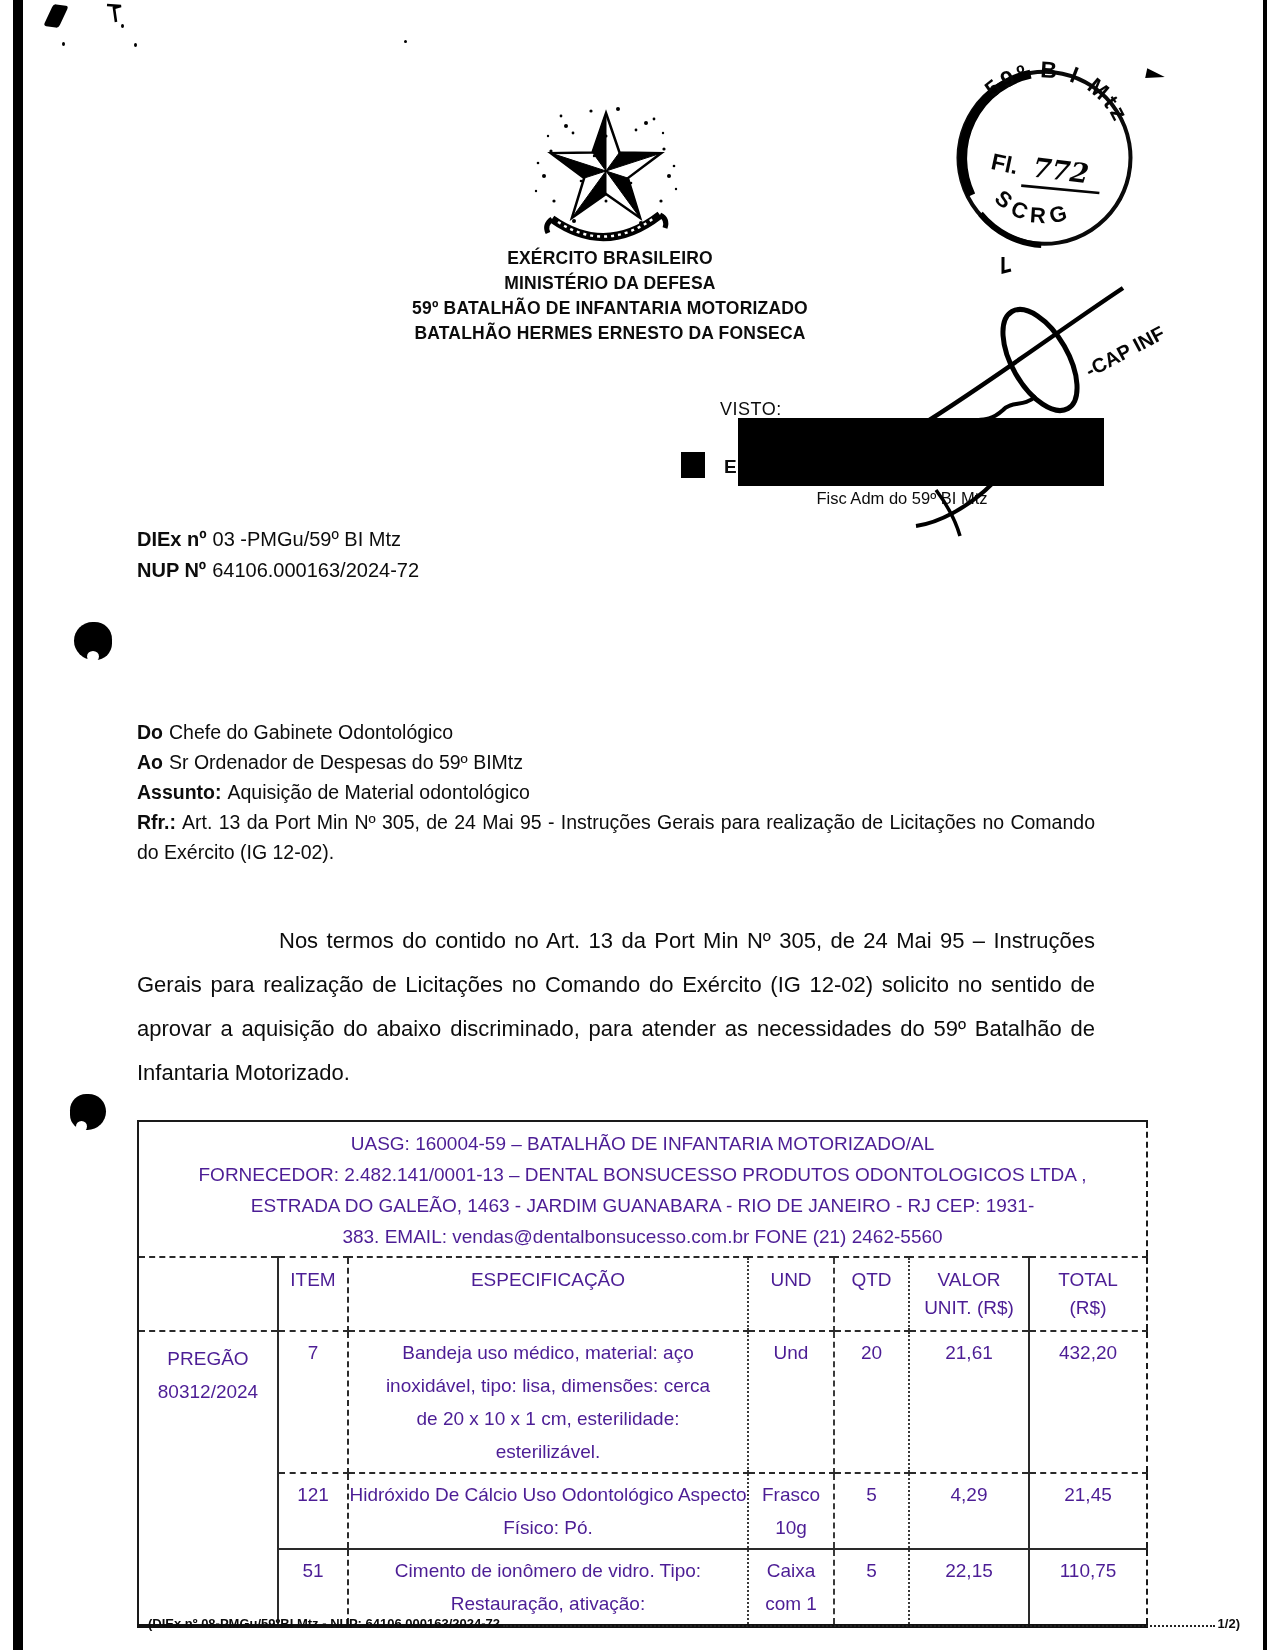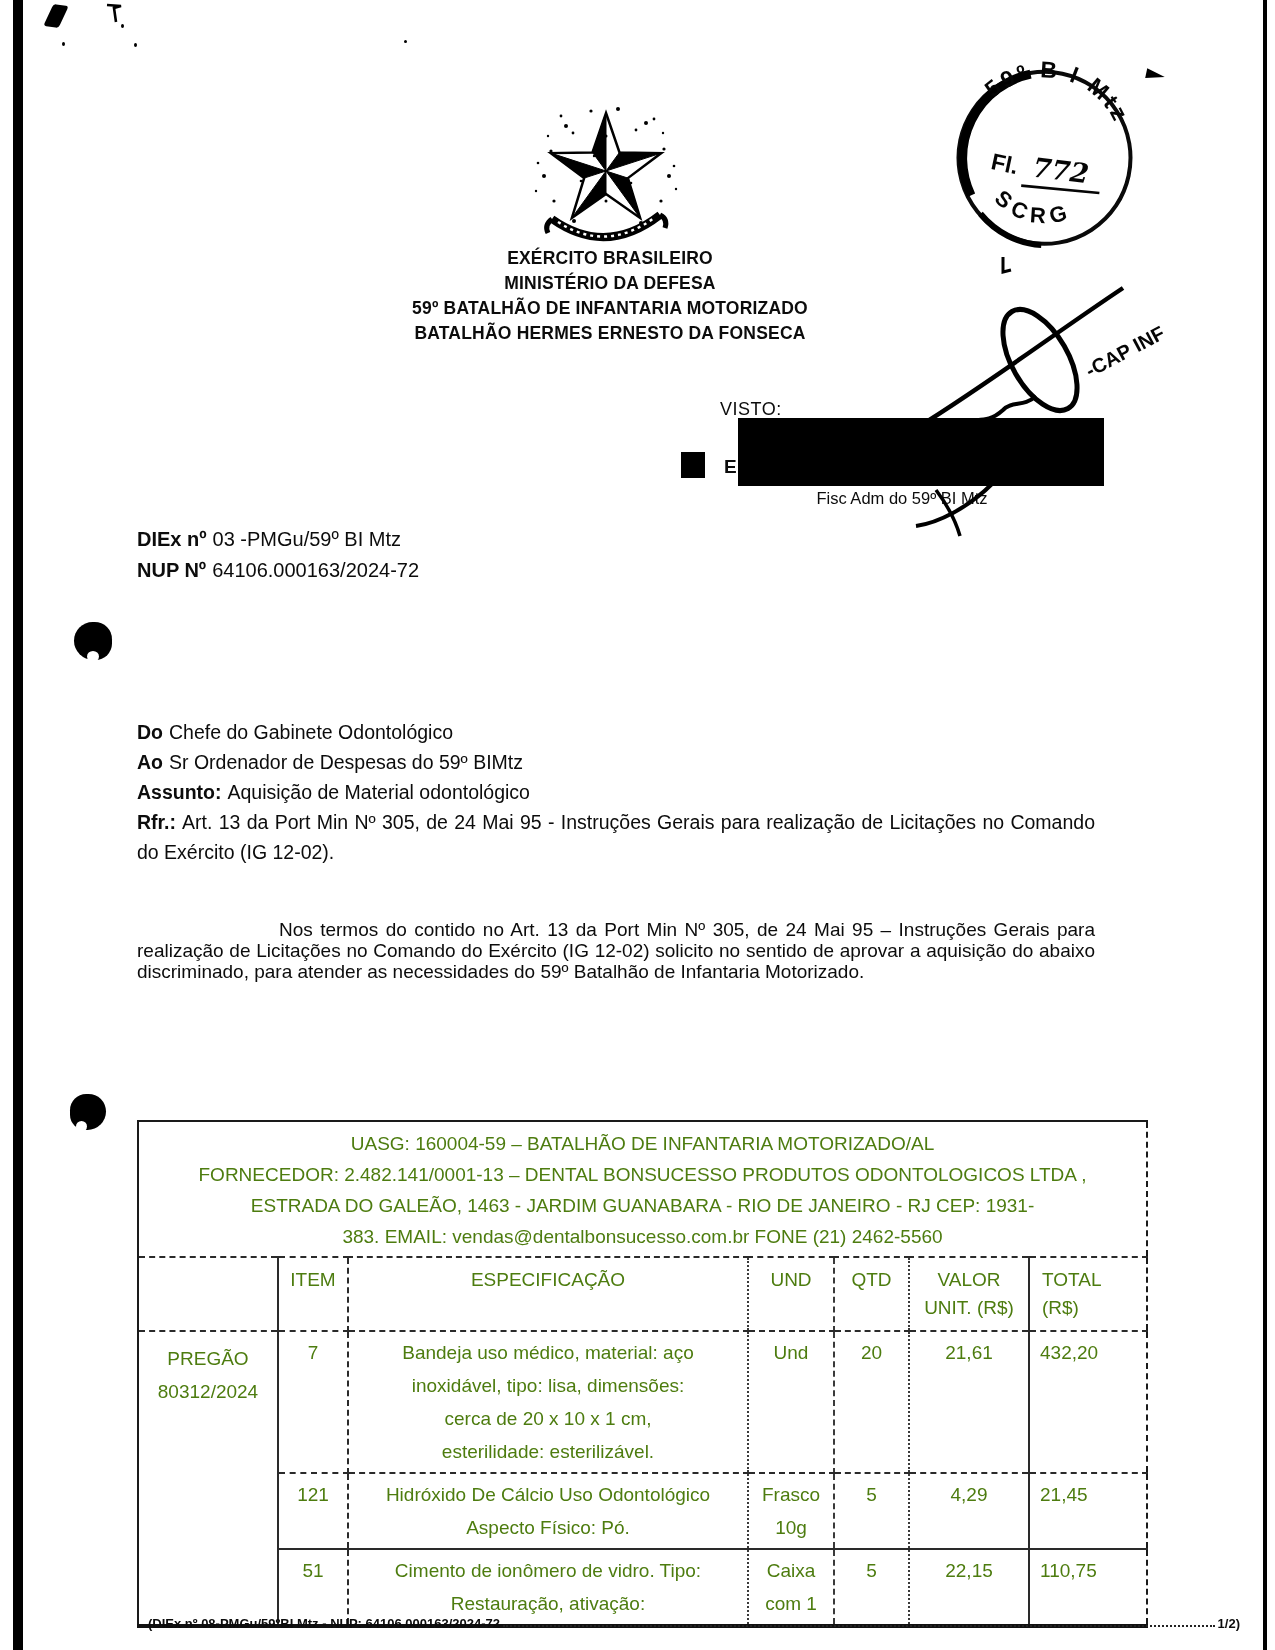--- a/index.html
+++ b/index.html
@@ -24,38 +24,38 @@
   .fisc{left:792px;top:489px;width:220px;text-align:center;font-size:16.5px;}
   
   .ids{left:137px;top:524px;font-size:20px;line-height:31px;}
   .lbl{font-weight:bold;margin-right:6px;}
   
   .dateline{left:583px;top:655px;width:510px;text-align:right;font-size:19.5px;}
   
   .recips{left:137px;top:717px;width:958px;font-size:19.5px;line-height:30px;}
   .recips .just{text-align:justify;}
   
-  .bodytxt{left:137px;top:919px;width:958px;font-size:19px;line-height:21px;
+  .bodytxt{left:137px;top:919px;width:958px;font-size:22px;line-height:44px;
     text-align:justify;text-indent:142px;}
   
   table.doc{position:absolute;left:137px;top:1120px;width:1009px;
-    border-collapse:collapse;table-layout:fixed;font-size:19px;color:#4d7c0f;
+    border-collapse:collapse;table-layout:fixed;font-size:19px;color:#4c1d95;
     border-top:2px solid #1a1a1a;border-left:2px solid #1a1a1a;
     border-right:2px dashed #1a1a1a;border-bottom:4px solid #111;}
-  table.doc td,table.doc th{vertical-align:top;font-weight:normal;padding:4px 10px;}
+  table.doc td,table.doc th{vertical-align:top;font-weight:normal;padding:4px 0;}
   .cap-cell{text-align:center;line-height:31px;padding:6px 18px 4px 18px !important;
     border-bottom:2px dashed #2a2a2a;}
   tr.hdr th{border-bottom:2px dashed #2a2a2a;line-height:28px;padding-top:8px !important;}
   .c-pregao{border-right:2px solid #2a2a2a;text-align:center;}
   .c-item{border-right:2px dashed #2a2a2a;text-align:center;}
   .c-espec{border-right:2px dotted #3a3a3a;text-align:center;}
   .c-und{border-right:2px dashed #3a3a3a;text-align:center;}
   .c-qtd{border-right:2px dotted #3a3a3a;text-align:center;}
   .c-valor{border-right:2px solid #2a2a2a;text-align:center;}
-  .c-total{text-align:left;}
+  .c-total{text-align:center;}
   tr.r7 td{border-bottom:2px dashed #2a2a2a;line-height:33px;}
   tr.r121 td{border-bottom:2px solid #2a2a2a;line-height:33px;}
   tr.r51 td{line-height:33px;}
   .espec-pad{padding:0 34px;}
   .pregao-cell{padding-top:10px !important;line-height:34px;}
   
   .footer{left:148px;top:1616px;width:1092px;display:flex;align-items:flex-end;
     font-size:13px;font-weight:bold;}
   .footer .leader{flex:1;border-bottom:2px dotted #222;margin:0 3px 4px 3px;height:0;}
   

